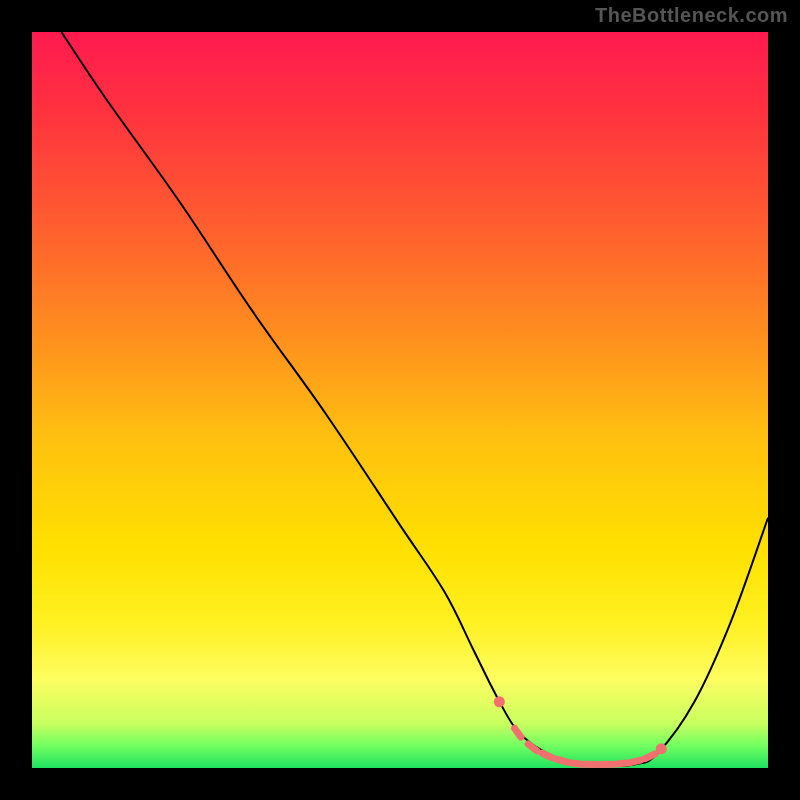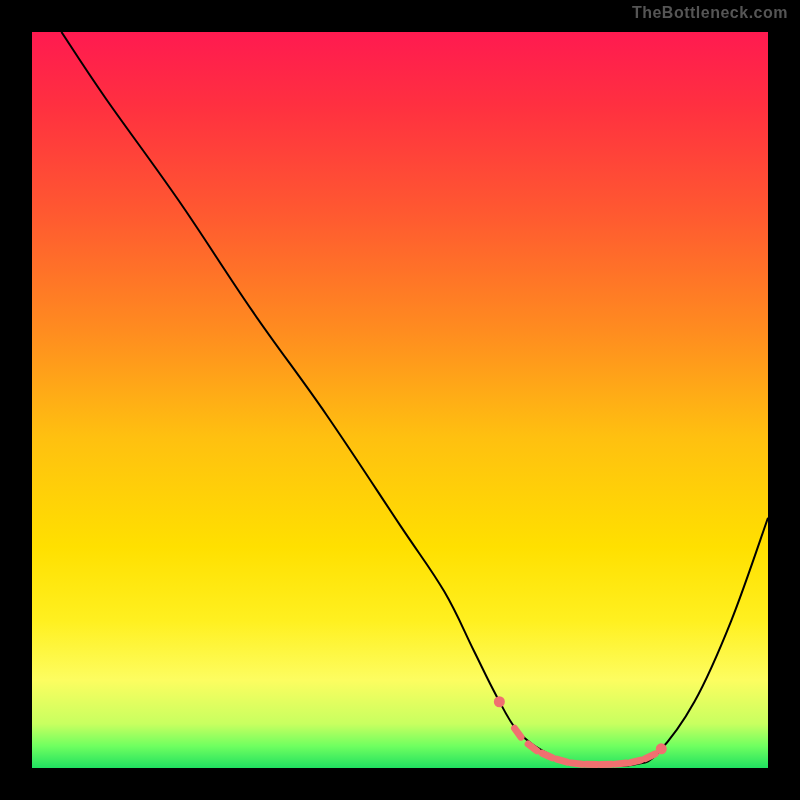--- a/index.html
+++ b/index.html
@@ -14,21 +14,21 @@
   .container {
     position: relative;
     width: 800px;
     height: 800px;
   }
   .watermark {
     position: absolute;
     top: 4px;
     right: 12px;
     color: #555555;
-    font-size: 16px;
+    font-size: 20px;
     font-weight: bold;
     z-index: 10;
     letter-spacing: 0.5px;
   }
   .plot-area {
     position: absolute;
     left: 32px;
     top: 32px;
     width: 736px;
     height: 736px;

